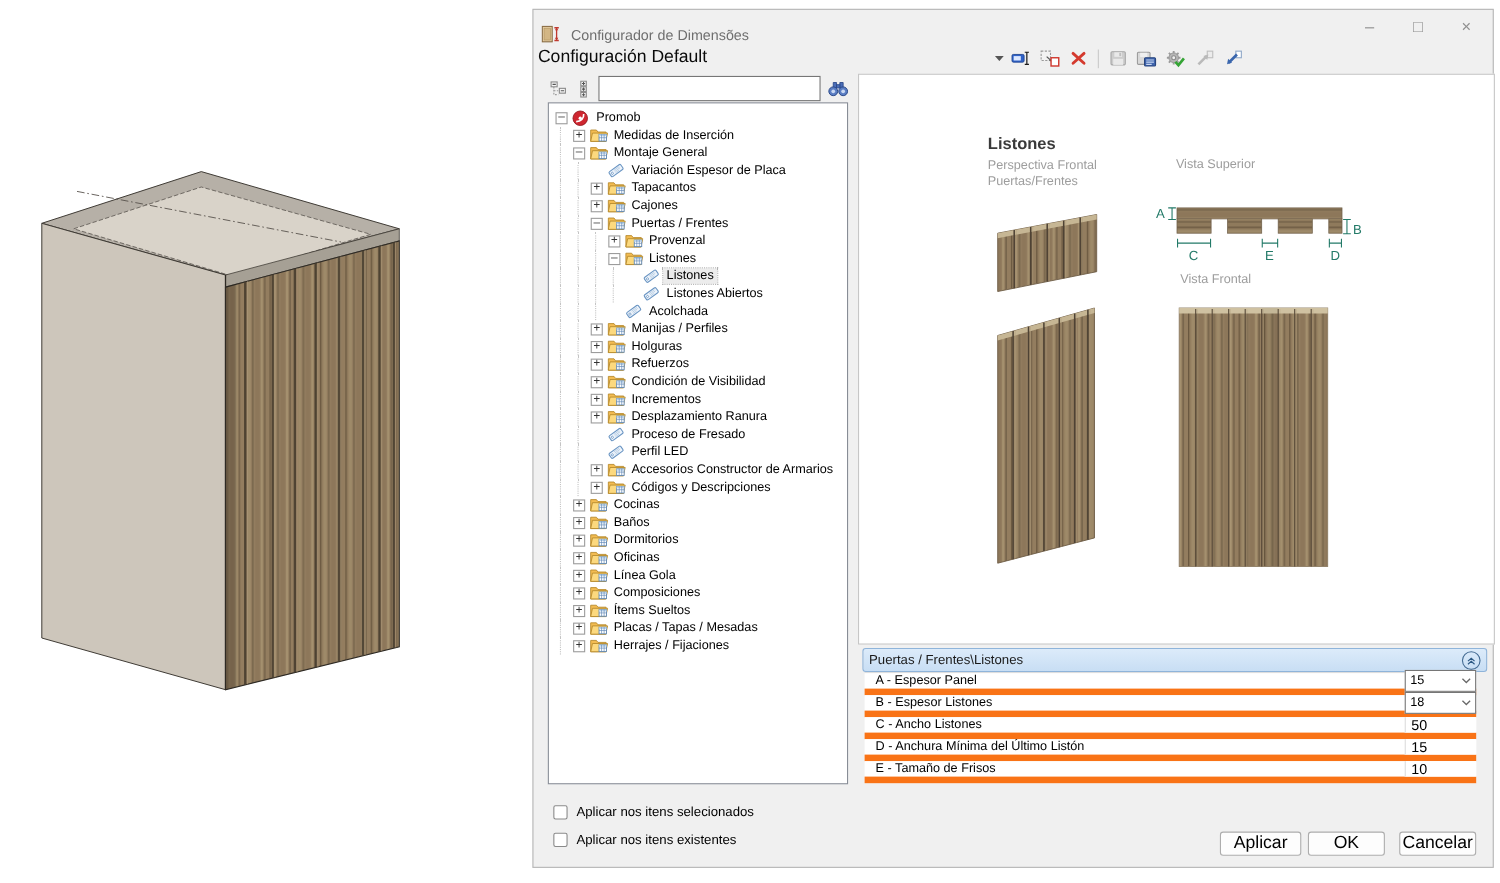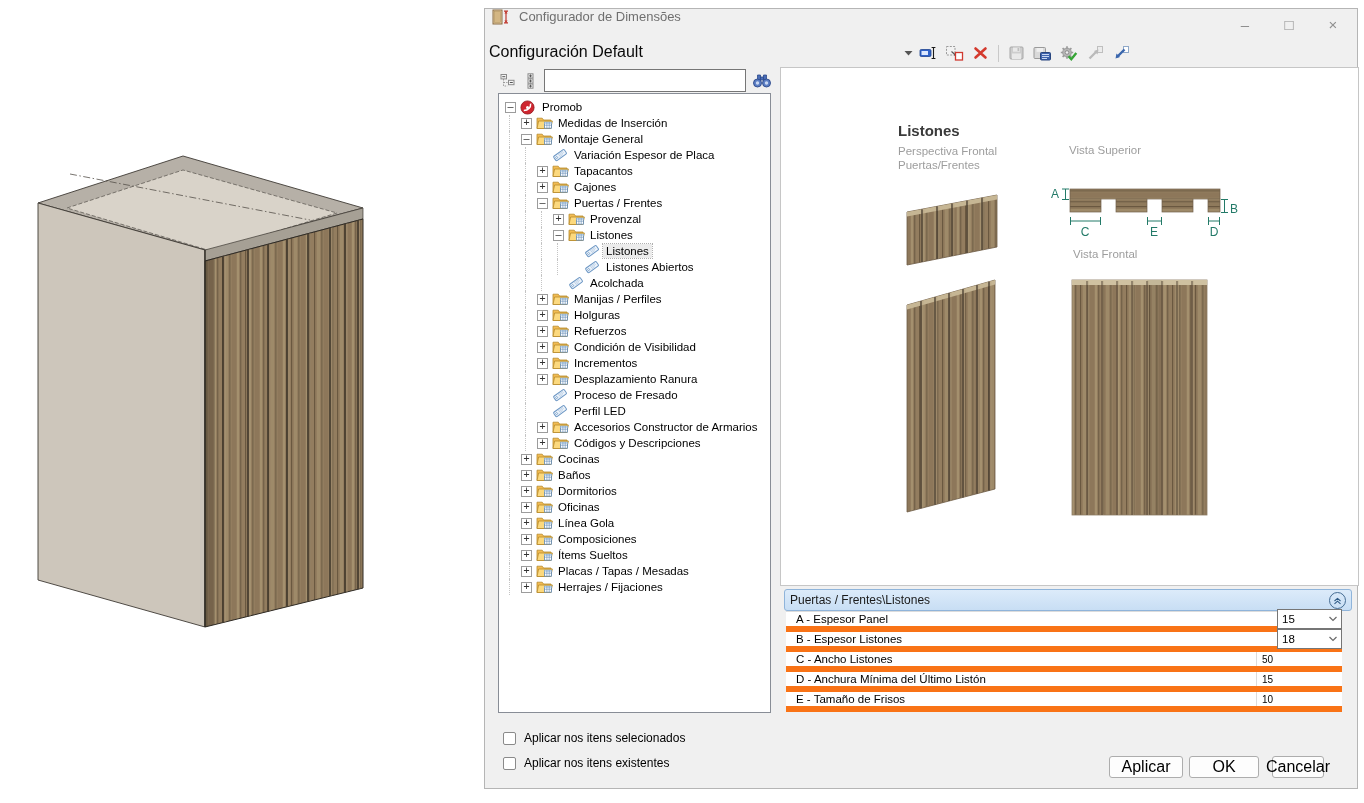--- a/index.html
+++ b/index.html
@@ -5,21 +5,21 @@
   html,body{margin:0;padding:0}
   body{width:1364px;height:803px;background:#ffffff;position:relative;overflow:hidden;
        font-family:"Liberation Sans",sans-serif;-webkit-font-smoothing:antialiased}
 
   
   .cabinet3d{position:absolute;left:15px;top:140px;width:420px;height:500px}
 
   
   .dialog{position:absolute;left:484px;top:8px;width:874px;height:781px;background:#f0f0f0;
           border:1px solid #b5b5b5;box-sizing:border-box}
-  .titlebar{position:absolute;left:0;top:0;right:0;height:30px;display:flex;align-items:flex-start}
+  .titlebar{position:absolute;left:0;top:0;right:0;height:30px;display:flex;align-items:flex-end}
   .title-icon{margin-left:7px;display:flex}
   .title-text{margin-left:7px;font-size:13px;color:#6f6f6f}
   .win-controls{position:absolute;right:2px;top:0;height:30px;display:flex}
   .win-btn{width:44px;height:30px;display:flex;align-items:center;justify-content:center;
            color:#8f8f8f;font-size:15px;cursor:default}
 
   .config-label{position:absolute;left:4px;top:34px;font-size:16px;color:#0a0a0a}
   .config-caret{position:absolute;left:419px;top:41px;display:flex}
   .toolbar{position:absolute;left:432px;top:31px;height:26px;display:flex;align-items:center;gap:3px}
   .tb{width:23px;height:23px;display:flex;align-items:center;justify-content:center}
@@ -62,31 +62,31 @@
                 display:flex;align-items:center;padding:0 5px;font-size:12px;color:#1a1a1a}
   .props-collapse{margin-left:auto;width:15px;height:15px;border-radius:50%;border:1px solid #456c93;
                   display:flex;align-items:center;justify-content:center;background:transparent}
   .props-rows{position:absolute;left:301px;top:602px;width:556px;border-top:1px solid #dcdcdc}
   .prow{height:20px;display:flex;align-items:center;background:#fff;border-bottom:6px solid #f97316;box-sizing:border-box}
   .plabel{flex:1;padding-left:10px;font-size:11.5px;color:#000}
   .pcombo{width:65px;height:20px;border:1px solid #767676;display:flex;align-items:center;background:#fff;
           box-sizing:border-box}
   .pval{padding-left:4px;font-size:11.5px;flex:1}
   .chev{margin-right:3px}
-  .pinput{width:86px;height:100%;border-left:1px solid #dcdcdc;display:flex;align-items:center;
-          padding-left:5px;font-size:10px;box-sizing:border-box;background:#fff}
+  .pinput{width:65px;height:100%;border-left:1px solid #dcdcdc;display:flex;align-items:center;
+          padding-left:5px;font-size:13px;box-sizing:border-box;background:#fff}
 
   
   .cbrow{position:absolute;left:18px;display:flex;align-items:flex-end;font-size:12px;color:#000}
   .cb{width:13px;height:13px;border:1px solid #8a8a8a;border-radius:2px;background:#fff;margin-right:8px;box-sizing:border-box}
   .btn{position:absolute;height:22px;box-sizing:border-box;border:1px solid #adadad;border-radius:3px;
        background:#fdfdfd;font-size:16px;display:flex;align-items:center;justify-content:center;color:#000}
   .btn-apply{left:624px;top:747px;width:74px}
   .btn-ok{left:704px;top:747px;width:70px}
-  .btn-cancel{left:787px;top:747px;width:52px}
+  .btn-cancel{left:787px;top:747px;width:70px}
 </style>
 </head>
 <body>
 
 <div class="cabinet3d">
 <svg width="420" height="500" viewBox="0 0 420 500">
   <defs>
     <pattern id="wood" width="23" height="300" patternUnits="userSpaceOnUse">
       <rect width="23" height="300" fill="#937d5f"></rect>
       <rect x="0" width="1.2" height="300" fill="#6a5840"></rect>

